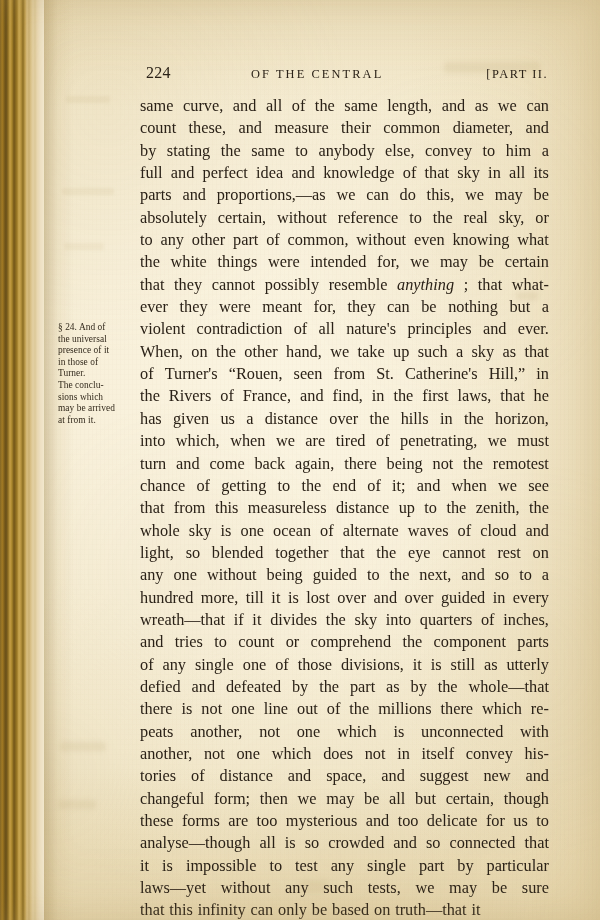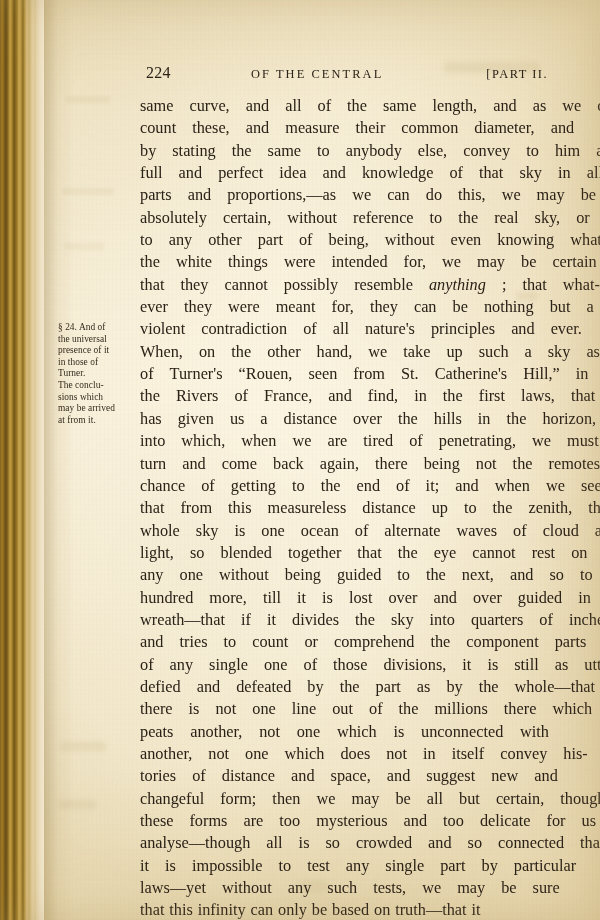--- a/index.html
+++ b/index.html
@@ -172,21 +172,20 @@
     display: flex;
     height: 22.35px;
     align-items: baseline;
     font-size: 16.3px;
     white-space: nowrap;
     color: #2a2117;
   }
   
   .line.just {
     justify-content: space-between;
-    gap: 16px;
   }
   .line.last {
     justify-content: flex-start;
   }
   .line.last .w { margin-right: 0.30em; }
   .w { display: inline-block; }
   .it { font-style: italic; }
 
   .vignette {
     position: absolute;
@@ -312,21 +311,21 @@
         <span class="w">real</span>
         <span class="w">sky,</span>
         <span class="w">or</span>
       </div>
       <div class="line just">
         <span class="w">to</span>
         <span class="w">any</span>
         <span class="w">other</span>
         <span class="w">part</span>
         <span class="w">of</span>
-        <span class="w">being,</span>
+        <span class="w">common,</span>
         <span class="w">without</span>
         <span class="w">even</span>
         <span class="w">knowing</span>
         <span class="w">what</span>
       </div>
       <div class="line just">
         <span class="w">the</span>
         <span class="w">white</span>
         <span class="w">things</span>
         <span class="w">were</span>

